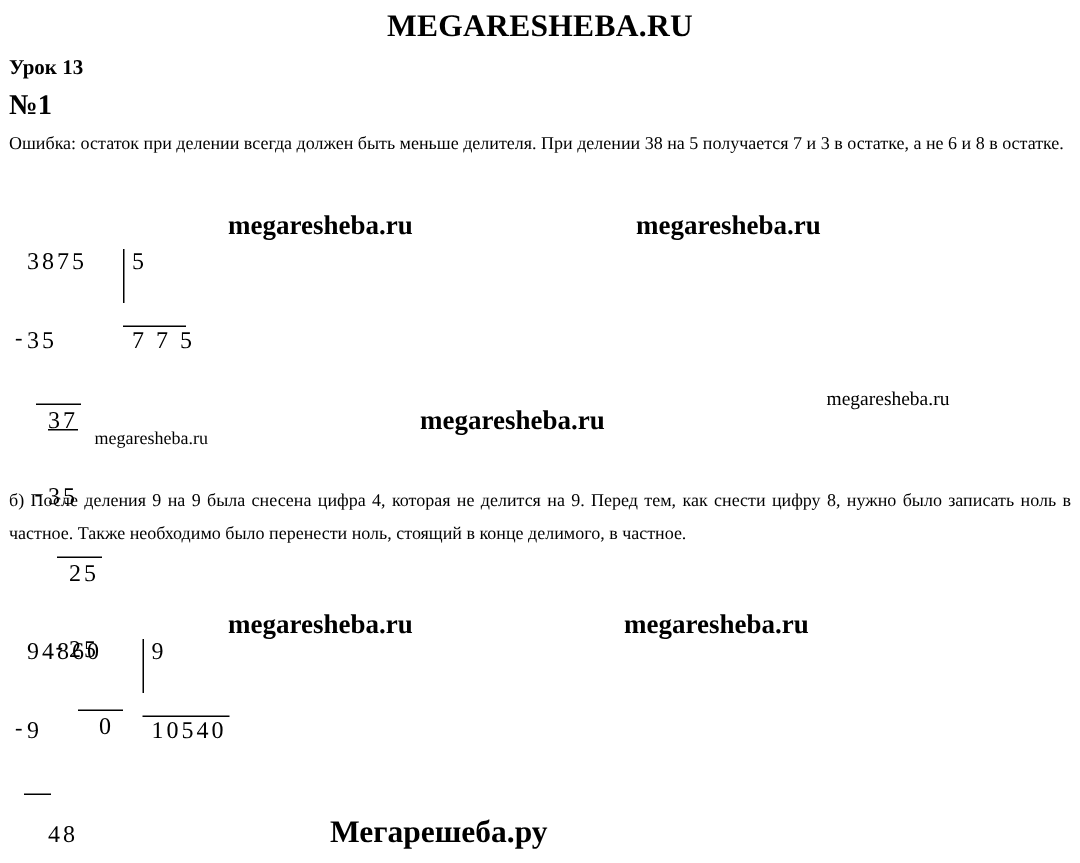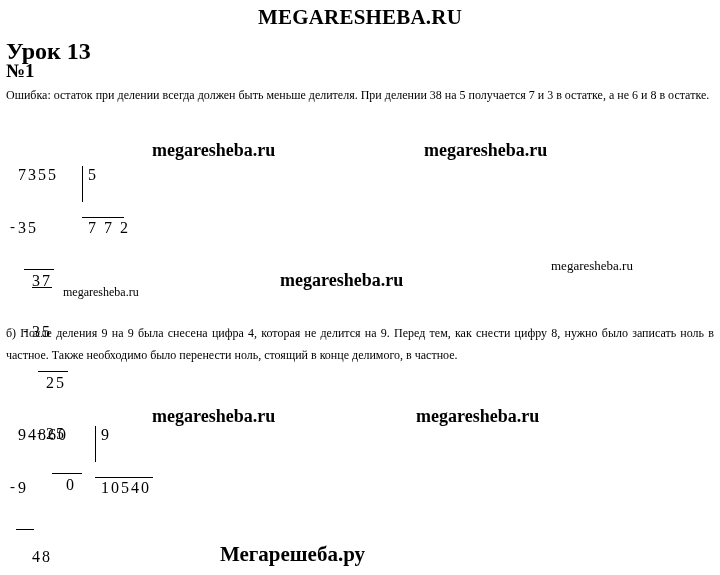--- a/index.html
+++ b/index.html
@@ -39,21 +39,21 @@
     text-align: center;
     font-family: "Liberation Serif", serif;
     font-weight: bold;
     font-size: 21px;
   }
   .lesson-title {
     position: absolute;
     top: 38px;
     left: 6px;
     font-weight: bold;
-    font-size: 24px;
+    font-size: 14px;
   }
   .task-number {
     position: absolute;
     top: 60px;
     left: 6px;
     font-weight: bold;
     font-size: 19px;
   }
   .para {
     position: absolute;
@@ -131,29 +131,29 @@
 
   <div class="site-title">MEGARESHEBA.RU</div>
 
   <div class="lesson-title">Урок 13</div>
   <div class="task-number">№1</div>
 
   <div class="para para-a">Ошибка: остаток при делении всегда должен быть меньше делителя. При делении 38 на 5 получается 7 и 3 в остатке, а не 6 и 8 в остатке.</div>
 
   <div class="division div1">
     <div class="dline" style="height:19px;">
-      <span class="dig" style="left:8px; top:0;">7355</span>
+      <span class="dig" style="left:8px; top:0;">3875</span>
       <span class="vbar" style="left:72px; top:0px; height:36px;"></span>
       <span class="dig" style="left:78px; top:0;">5</span>
     </div>
     <div class="dline" style="height:19px;">
       <span class="minus" style="left:0px; top:-1px;">-</span>
       <span class="dig" style="left:8px; top:0;">35</span>
       <span class="hbar" style="left:72px; top:-2px; width:42px;"></span>
-      <span class="quot" style="left:78px; top:0;">7 7 2</span>
+      <span class="quot" style="left:78px; top:0;">7 7 5</span>
     </div>
     <div class="dline">
       <span class="hbar" style="left:14px; top:-3px; width:30px;"></span>
       <span class="dig" style="left:22px; top:0;text-decoration:underline;">37</span>
     </div>
     <div class="dline">
       <span class="minus" style="left:13px; top:-1px;">-</span>
       <span class="dig" style="left:22px; top:0;">35</span>
     </div>
     <div class="dline">

